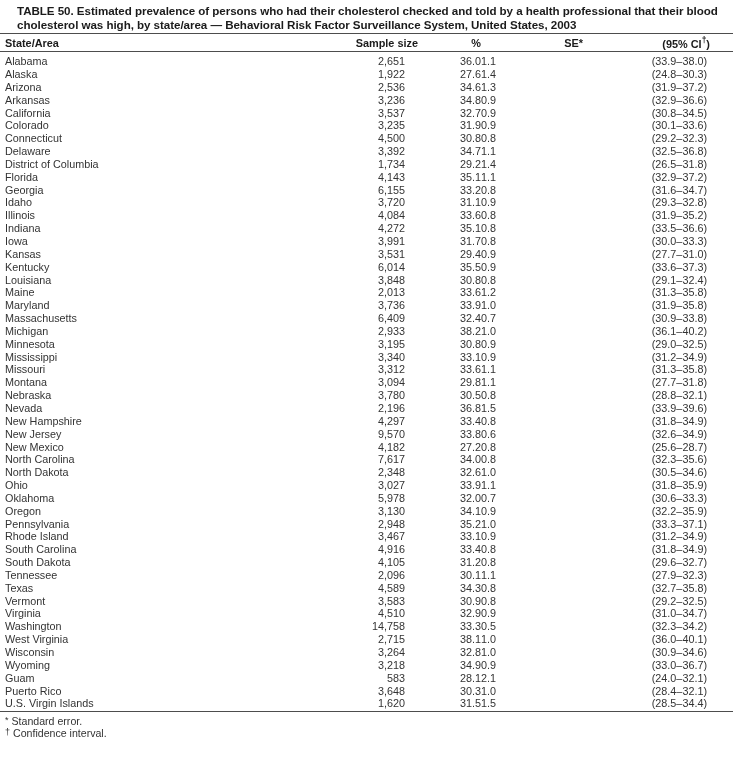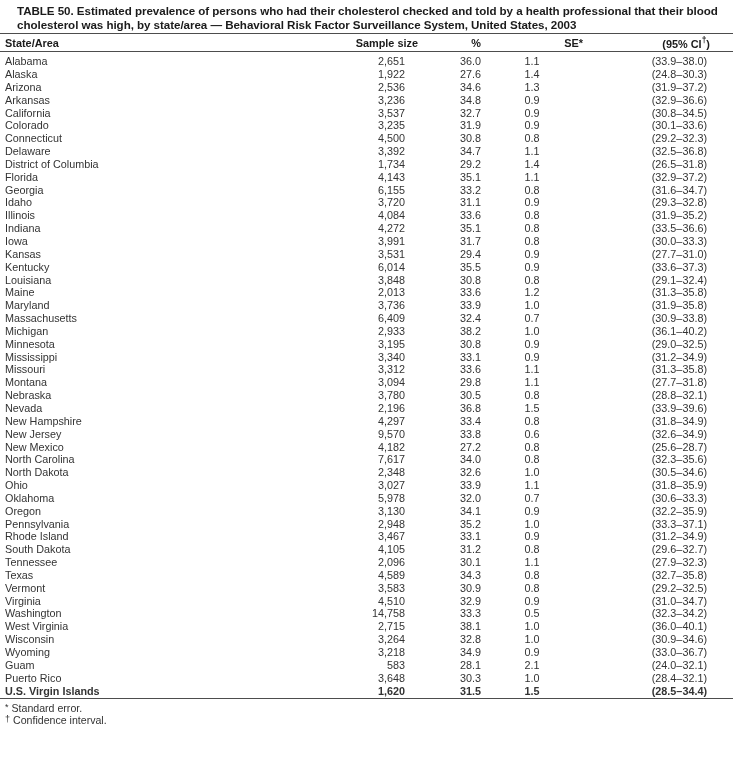--- a/index.html
+++ b/index.html
@@ -51,25 +51,25 @@
   tbody td {
     font-size: 10.8px;
     height: 12.85px;
     line-height: 12.85px;
     padding: 0;
     vertical-align: middle;
     color: #333333;
     white-space: nowrap;
   }
   tbody tr:first-child td { padding-top: 3px; }
-  tbody tr:last-child td { border-bottom: 1.4px solid #4d4d4d; padding-bottom: 1px; font-weight: bold; }
+  tbody tr:last-child td { border-bottom: 1.4px solid #4d4d4d; padding-bottom: 1px; }
   td.cell-state  { text-align: left; padding-left: 5px; }
   td.cell-sample { text-align: right; padding-right: 14px; }
   td.cell-pct    { text-align: right; }
-  td.cell-se     { text-align: center; }
+  td.cell-se     { text-align: left; }
   td.cell-ci     { text-align: right; padding-right: 26px; }
 
   .hdr-sup, .fn-marker sup { font-size: 8.5px; }
   .hdr-sup { position: relative; top: -0.5px; }
 
   .footnotes { padding-left: 5px; margin-top: 2.5px; }
   .footnote {
     font-size: 10.6px;
     line-height: 12.6px;
     color: #333333;
@@ -367,20 +367,27 @@
           <td class="cell-ci">(33.3–37.1)</td>
         </tr>
         <tr>
           <td class="cell-state">Rhode Island</td>
           <td class="cell-sample">3,467</td>
           <td class="cell-pct">33.1</td>
           <td class="cell-se">0.9</td>
           <td class="cell-ci">(31.2–34.9)</td>
         </tr>
         <tr>
+          <td class="cell-state">South Carolina</td>
+          <td class="cell-sample">4,916</td>
+          <td class="cell-pct">33.4</td>
+          <td class="cell-se">0.8</td>
+          <td class="cell-ci">(31.8–34.9)</td>
+        </tr>
+        <tr>
           <td class="cell-state">South Dakota</td>
           <td class="cell-sample">4,105</td>
           <td class="cell-pct">31.2</td>
           <td class="cell-se">0.8</td>
           <td class="cell-ci">(29.6–32.7)</td>
         </tr>
         <tr>
           <td class="cell-state">Tennessee</td>
           <td class="cell-sample">2,096</td>
           <td class="cell-pct">30.1</td>

